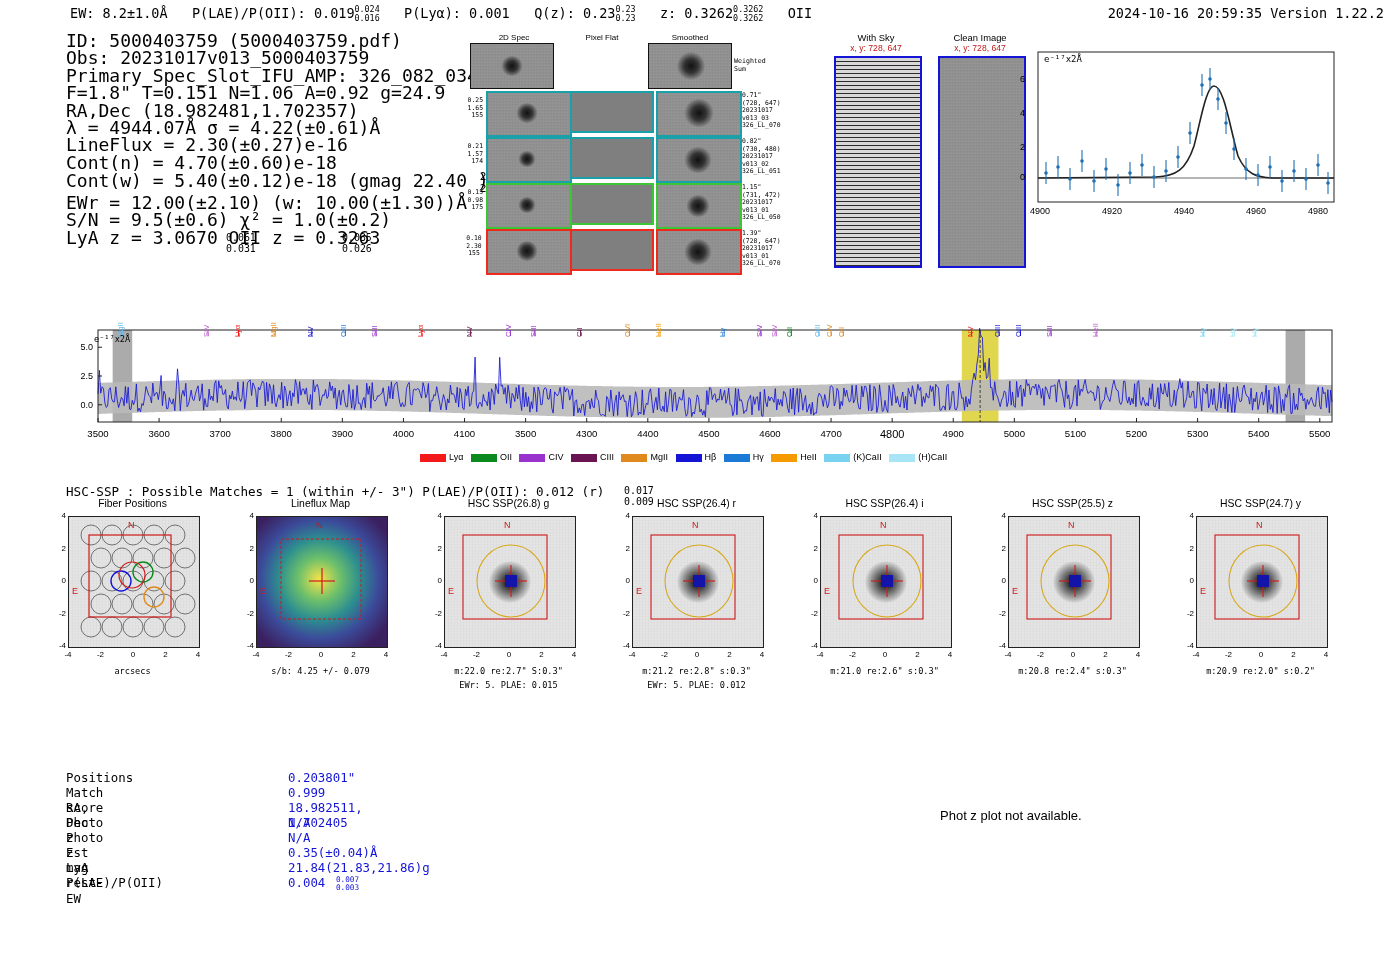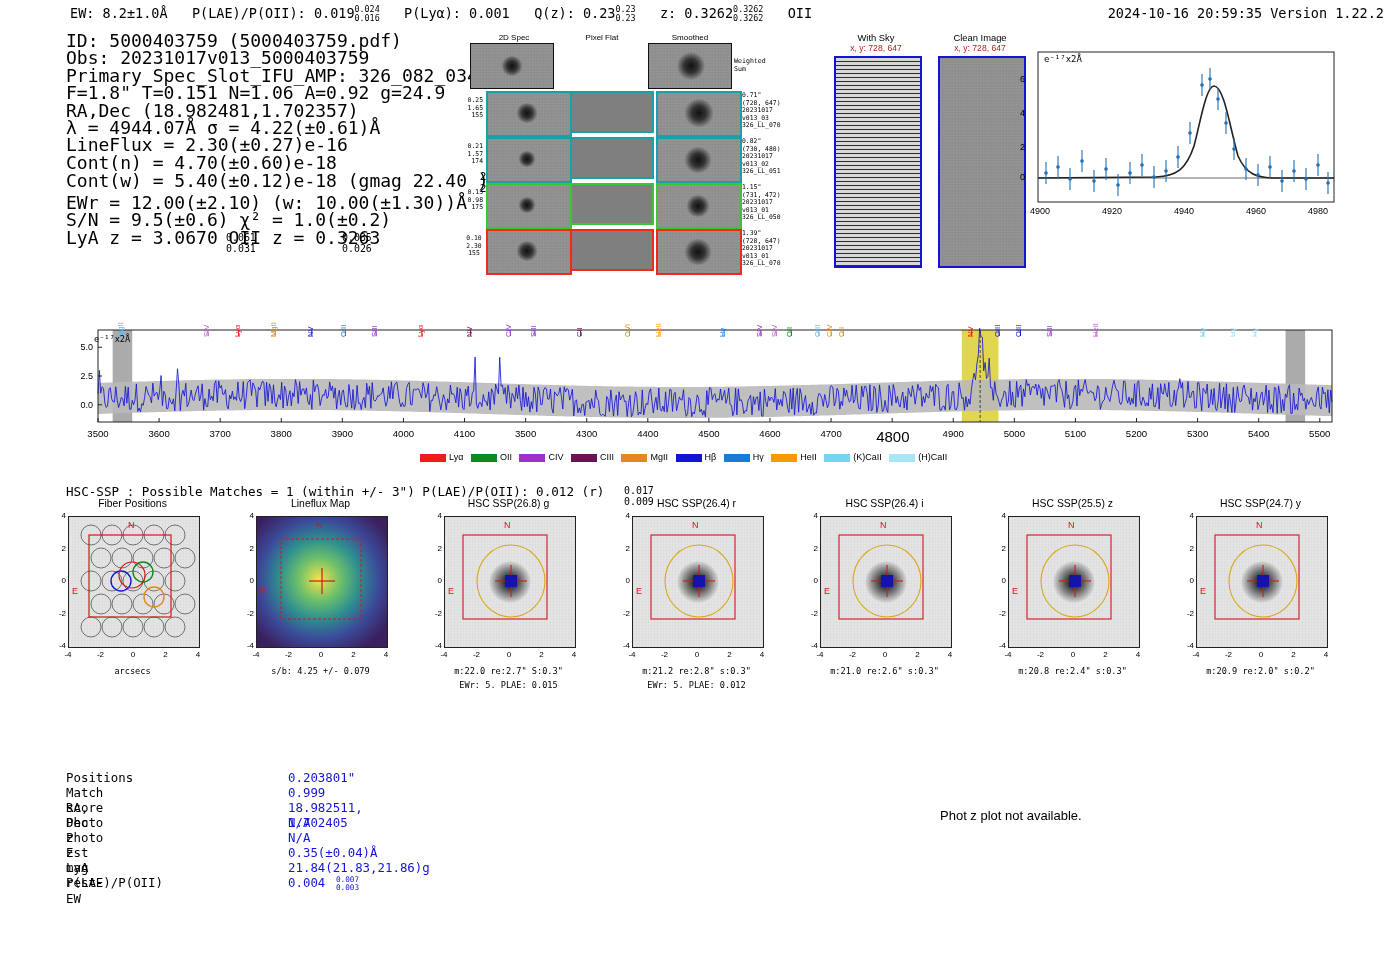--- a/index.html
+++ b/index.html
@@ -395,21 +395,21 @@
     <div class="abs sans" style="left: 265.267px; top: 428px; font-size: 9.6px; width: 32px; text-align: center;">3800</div>
     <div class="abs sans" style="left: 326.356px; top: 428px; font-size: 9.6px; width: 32px; text-align: center;">3900</div>
     <div class="abs sans" style="left: 387.446px; top: 428px; font-size: 9.6px; width: 32px; text-align: center;">4000</div>
     <div class="abs sans" style="left: 448.535px; top: 428px; font-size: 9.6px; width: 32px; text-align: center;">4100</div>
     <div class="abs sans" style="left: 509.624px; top: 428px; font-size: 9.6px; width: 32px; text-align: center;">3500</div>
     <div class="abs sans" style="left: 570.713px; top: 428px; font-size: 9.6px; width: 32px; text-align: center;">4300</div>
     <div class="abs sans" style="left: 631.802px; top: 428px; font-size: 9.6px; width: 32px; text-align: center;">4400</div>
     <div class="abs sans" style="left: 692.891px; top: 428px; font-size: 9.6px; width: 32px; text-align: center;">4500</div>
     <div class="abs sans" style="left: 753.98px; top: 428px; font-size: 9.6px; width: 32px; text-align: center;">4600</div>
     <div class="abs sans" style="left: 815.069px; top: 428px; font-size: 9.6px; width: 32px; text-align: center;">4700</div>
-    <div class="abs sans" style="left: 876.158px; top: 428px; font-size: 15px; width: 32px; text-align: center;">4800</div>
+    <div class="abs sans" style="left: 876.158px; top: 428px; font-size: 11px; width: 32px; text-align: center;">4800</div>
     <div class="abs sans" style="left: 937.248px; top: 428px; font-size: 9.6px; width: 32px; text-align: center;">4900</div>
     <div class="abs sans" style="left: 998.337px; top: 428px; font-size: 9.6px; width: 32px; text-align: center;">5000</div>
     <div class="abs sans" style="left: 1059.43px; top: 428px; font-size: 9.6px; width: 32px; text-align: center;">5100</div>
     <div class="abs sans" style="left: 1120.51px; top: 428px; font-size: 9.6px; width: 32px; text-align: center;">5200</div>
     <div class="abs sans" style="left: 1181.6px; top: 428px; font-size: 9.6px; width: 32px; text-align: center;">5300</div>
     <div class="abs sans" style="left: 1242.69px; top: 428px; font-size: 9.6px; width: 32px; text-align: center;">5400</div>
     <div class="abs sans" style="left: 1303.78px; top: 428px; font-size: 9.6px; width: 32px; text-align: center;">5500</div>
   </div>
 <div class="abs sans" style="left:420px;top:452px;font-size:9px;">
   <span><span class="legend-box" style="background:#f21a1a"></span><span>Lyα</span></span>&nbsp;&nbsp;

